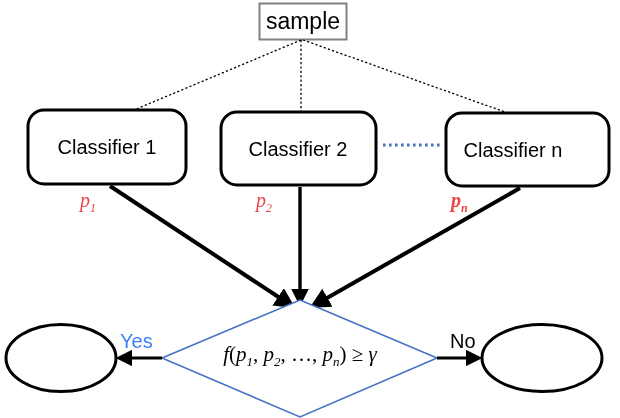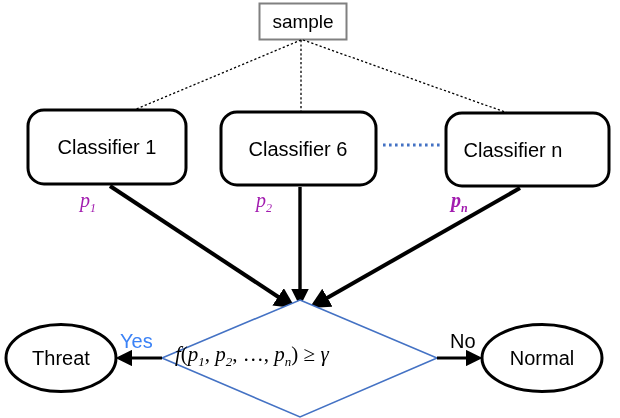--- a/index.html
+++ b/index.html
@@ -31,32 +31,32 @@
     color: #000000;
     font-family: "Liberation Sans", sans-serif;
     white-space: nowrap;
     pointer-events: none;
   }
   .sample-label {
     left: 259px;
     top: 3px;
     width: 88px;
     height: 37px;
-    font-size: 19px;
+    font-size: 23px;
   }
   .clf-label {
     height: 74px;
     font-size: 20px;
   }
   .clf1-label { left: 27px;  top: 110px; width: 160px; }
   .clf2-label { left: 220px; top: 112px; width: 156px; }
   .clfn-label { left: 445px; top: 113px; width: 136px; }
   .edge-label {
     position: absolute;
-    color: #a21caf;
+    color: #ef4444;
     font-family: "Liberation Serif", serif;
     font-style: italic;
     font-size: 20px;
     white-space: nowrap;
     pointer-events: none;
   }
   .edge-label sub {
     font-size: 12px;
     font-style: italic;
   }
@@ -79,20 +79,21 @@
     font-size: 20px;
     font-family: "Liberation Sans", sans-serif;
     color: #000000;
     pointer-events: none;
   }
   .formula-label {
     position: absolute;
     left: 175px;
     top: 342px;
     width: 250px;
+    text-align: center;
     font-family: "Liberation Serif", serif;
     font-size: 21px;
     color: #000000;
     white-space: nowrap;
     pointer-events: none;
   }
   .formula-label i { font-style: italic; }
   .formula-label sub { font-size: 13px; font-style: italic; }
   .terminal-label {
     position: absolute;
@@ -144,28 +145,26 @@
 
     <line x1="437" y1="358" x2="479" y2="358" stroke="#000000" stroke-width="3.2" marker-end="url(#arrow-thick)"></line>
 
     <ellipse cx="61" cy="358" rx="55" ry="33.5" fill="#ffffff" stroke="#000000" stroke-width="3"></ellipse>
     <ellipse cx="542" cy="358" rx="60" ry="33.5" fill="#ffffff" stroke="#000000" stroke-width="3"></ellipse>
   </svg>
 
   <div class="node-text sample-label">sample</div>
 
   <div class="node-text clf-label clf1-label">Classifier 1</div>
-  <div class="node-text clf-label clf2-label">Classifier 6</div>
+  <div class="node-text clf-label clf2-label">Classifier 2</div>
   <div class="node-text clf-label clfn-label">Classifier n</div>
 
   <div class="edge-label p1-label"><span>p</span><sub>1</sub></div>
   <div class="edge-label p2-label"><span>p</span><sub>2</sub></div>
   <div class="edge-label pn-label"><span>p</span><sub>n</sub></div>
 
   <div class="yes-label">Yes</div>
   <div class="no-label">No</div>
 
   <div class="formula-label"><i>f</i><span>(</span><i>p</i><sub>1</sub><span>, </span><i>p</i><sub>2</sub><span>, …, </span><i>p</i><sub>n</sub><span>)</span><span> ≥ </span><i>γ</i></div>
 
-  <div class="terminal-label threat-label">Threat</div>
-  <div class="terminal-label normal-label">Normal</div>
 
 </div>
 
 </body></html>

